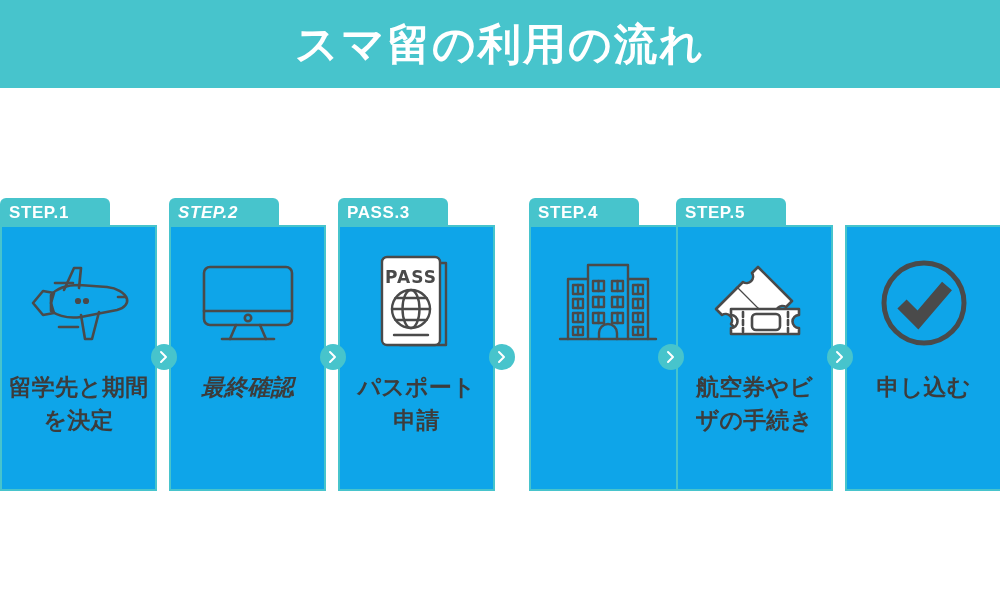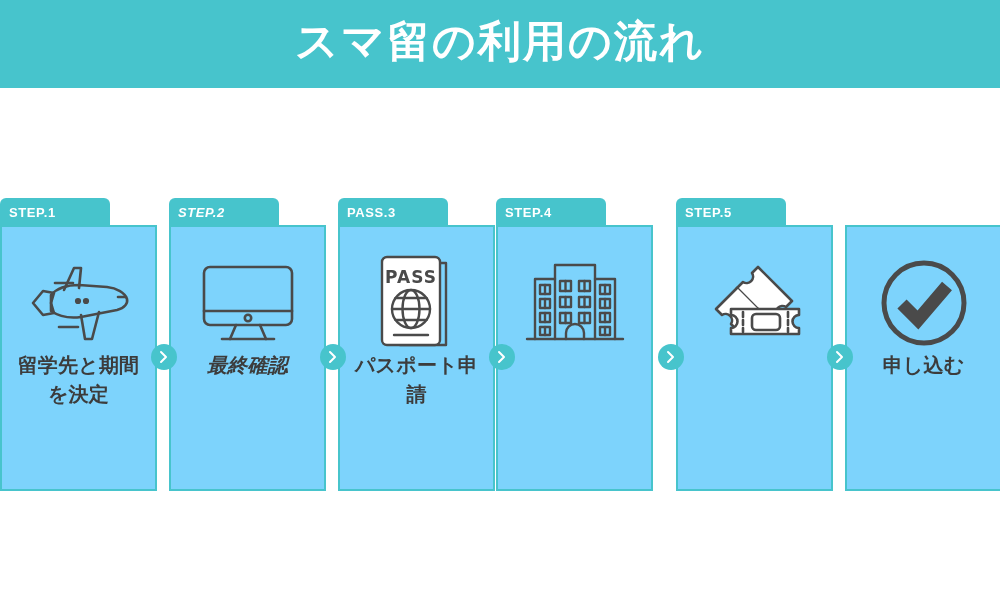--- a/index.html
+++ b/index.html
@@ -27,21 +27,21 @@
     align-items: center;
     justify-content: center;
   }
   .header-title {
     color: #ffffff;
     font-size: 43px;
     font-weight: bold;
     letter-spacing: 2px;
     line-height: 1;
     white-space: nowrap;
-    font-family: Liberation Mono, monospace;
+    font-family: Liberation Sans, sans-serif;
   }
 
   
   .steps-strip {
     position: absolute;
     left: 0;
     top: 198px;
     width: 1000px;
     height: 296px;
   }
@@ -61,60 +61,61 @@
     height: 28px;
     background: #47c4cc;
     border-radius: 6px 6px 0 0;
     box-sizing: border-box;
     display: flex;
     align-items: center;
     z-index: 3;
   }
   .step-tab-label {
     color: #ffffff;
-    font-size: 13px;
+    font-size: 17px;
     font-weight: bold;
     letter-spacing: 0.6px;
     padding-left: 9px;
     line-height: 1;
     white-space: nowrap;
   }
 
   .step-body {
     position: absolute;
     left: 0;
     top: 27px;
     width: 157px;
     height: 266px;
     box-sizing: border-box;
     border: 2px solid #47c4cc;
-    background: #7dd3fc;
+    background: #0ea5e9;
     display: flex;
     flex-direction: column;
     align-items: center;
     z-index: 2;
   }
 
   .step-icon {
     margin-top: 28px;
     width: 120px;
     height: 96px;
     display: flex;
     align-items: center;
     justify-content: center;
   }
   .step-icon svg {
     display: block;
   }
 
   .step-label {
+    margin-top: 20px;
     width: 140px;
     text-align: center;
     color: #3c3c3c;
-    font-size: 20px;
+    font-size: 23px;
     font-weight: bold;
     line-height: 1.45;
     letter-spacing: 0.2px;
     font-family: "DejaVu Sans", "Liberation Sans", sans-serif;
   }
 
   
   .step-arrow {
     position: absolute;
     top: 146px;
@@ -194,21 +195,21 @@
           <path d="M20 56 L58 56"></path>
           <path d="M23.5 45 L54.5 45"></path>
           <path d="M23.5 67 L54.5 67"></path>
           <path d="M22 82 L56 82"></path>
         </svg>
       </div>
       <div class="step-label">パスポート申請</div>
     </div>
   </div>
 
-  <div class="step-card" style="left:496px;">
+  <div class="step-card" style="left:529px;">
     <div class="step-tab">
       <span class="step-tab-label">STEP.4</span>
     </div>
     <div class="step-body">
       <div class="step-icon">
         <svg width="108" height="92" viewBox="0 0 108 92" fill="none" stroke="#4a4a4a" stroke-width="2.4" stroke-linecap="round" stroke-linejoin="round">
           <path d="M14 82 L14 22 L34 22"></path>
           <path d="M94 82 L94 22 L74 22"></path>
           <path d="M34 82 L34 8 L74 8 L74 82"></path>
           <path d="M6 82 L102 82"></path>
@@ -264,20 +265,21 @@
           <path d="M31 52 L31 58 A6.5 6.5 0 0 1 31 71 L31 77 L99 77 L99 71 A6.5 6.5 0 0 1 99 58 L99 52 Z" fill="#ffffff"></path>
           <rect x="52" y="57" width="28" height="16" rx="4"></rect>
           <path d="M43 55 L43 60" stroke-dasharray="0"></path>
           <path d="M43 63 L43 68"></path>
           <path d="M43 71 L43 75"></path>
           <path d="M88 55 L88 60"></path>
           <path d="M88 63 L88 68"></path>
           <path d="M88 71 L88 75"></path>
         </svg>
       </div>
+      <div class="step-label">航空券やビザの手続き</div>
     </div>
   </div>
 
   <div class="step-card" style="left:845px;">
     <div class="step-body">
       <div class="step-icon">
         <svg width="96" height="96" viewBox="0 0 96 96" fill="none">
           <circle cx="48" cy="48" r="40" stroke="#4a4a4a" stroke-width="5" fill="none"></circle>
           <path d="M26 49 L42 65 L71 31" stroke="#4a4a4a" stroke-width="13" stroke-linecap="butt" stroke-linejoin="miter" fill="none"></path>
         </svg>

